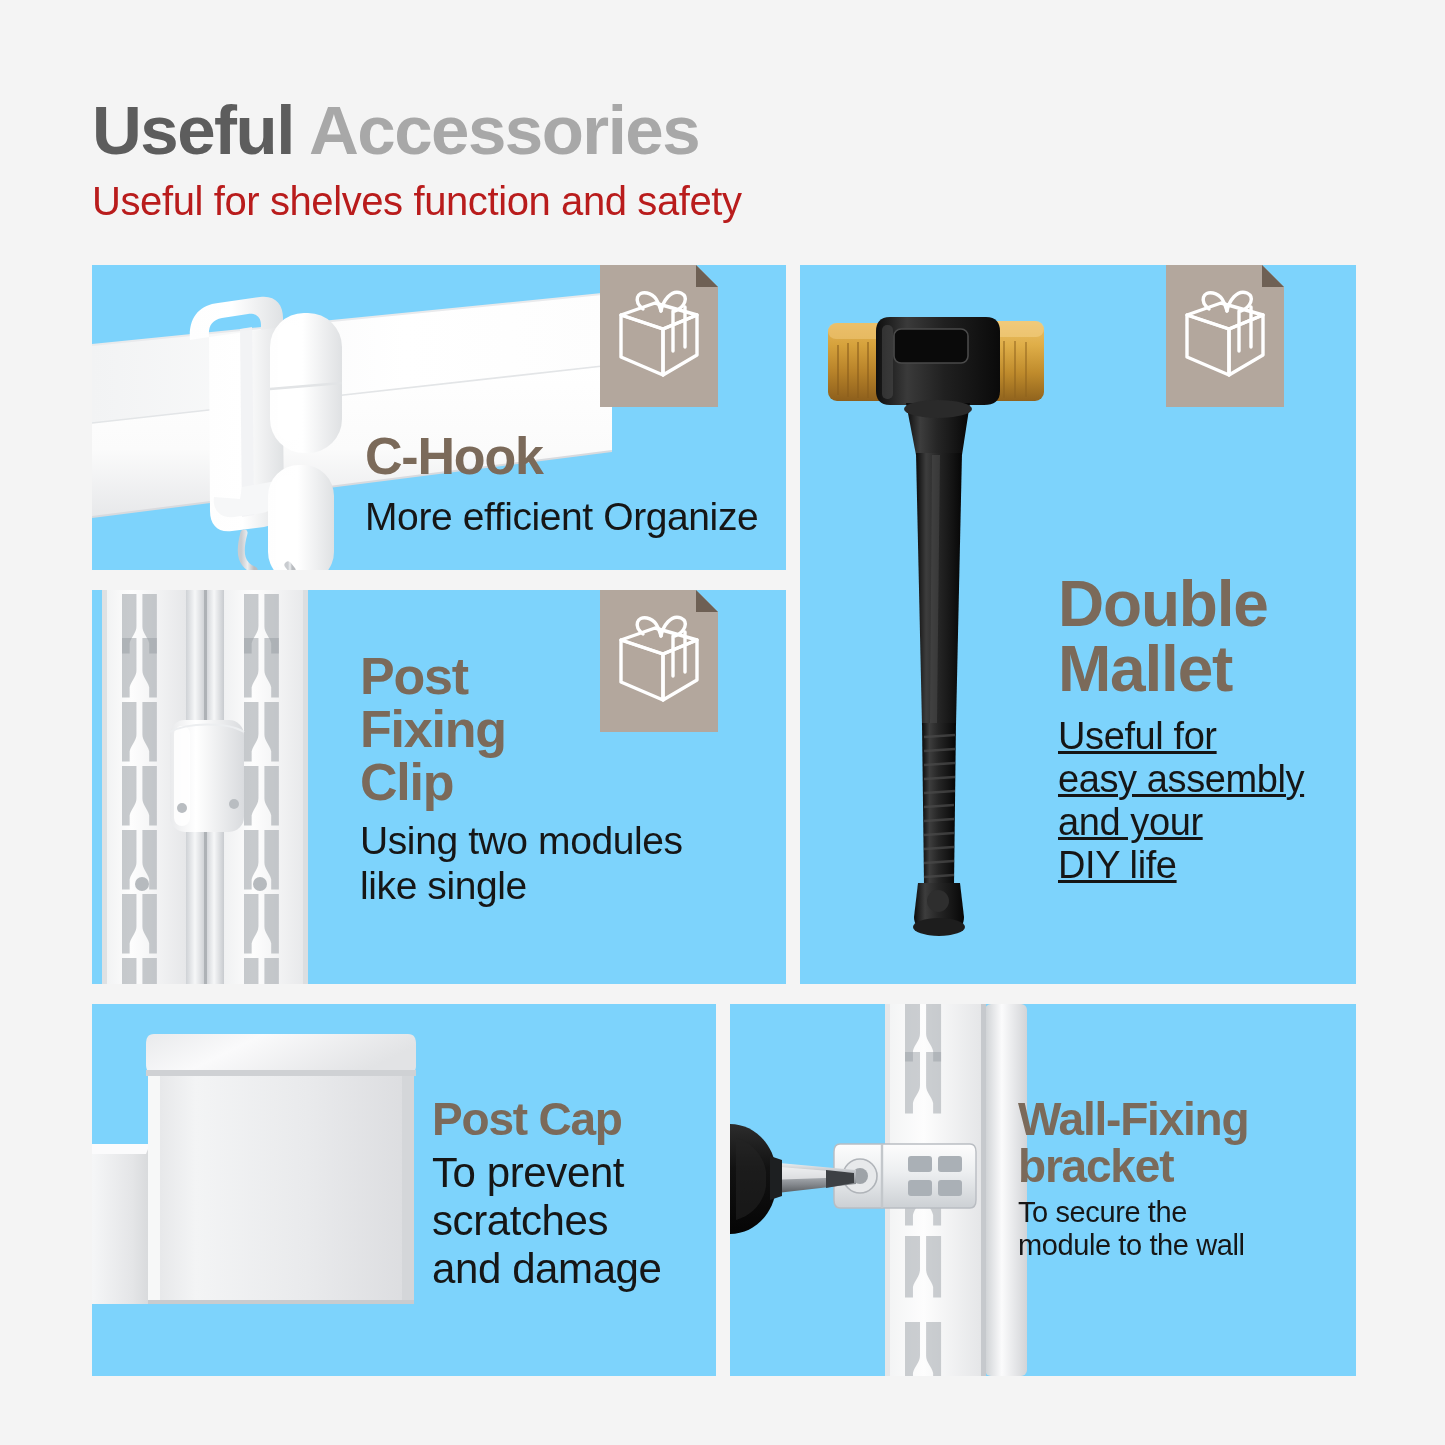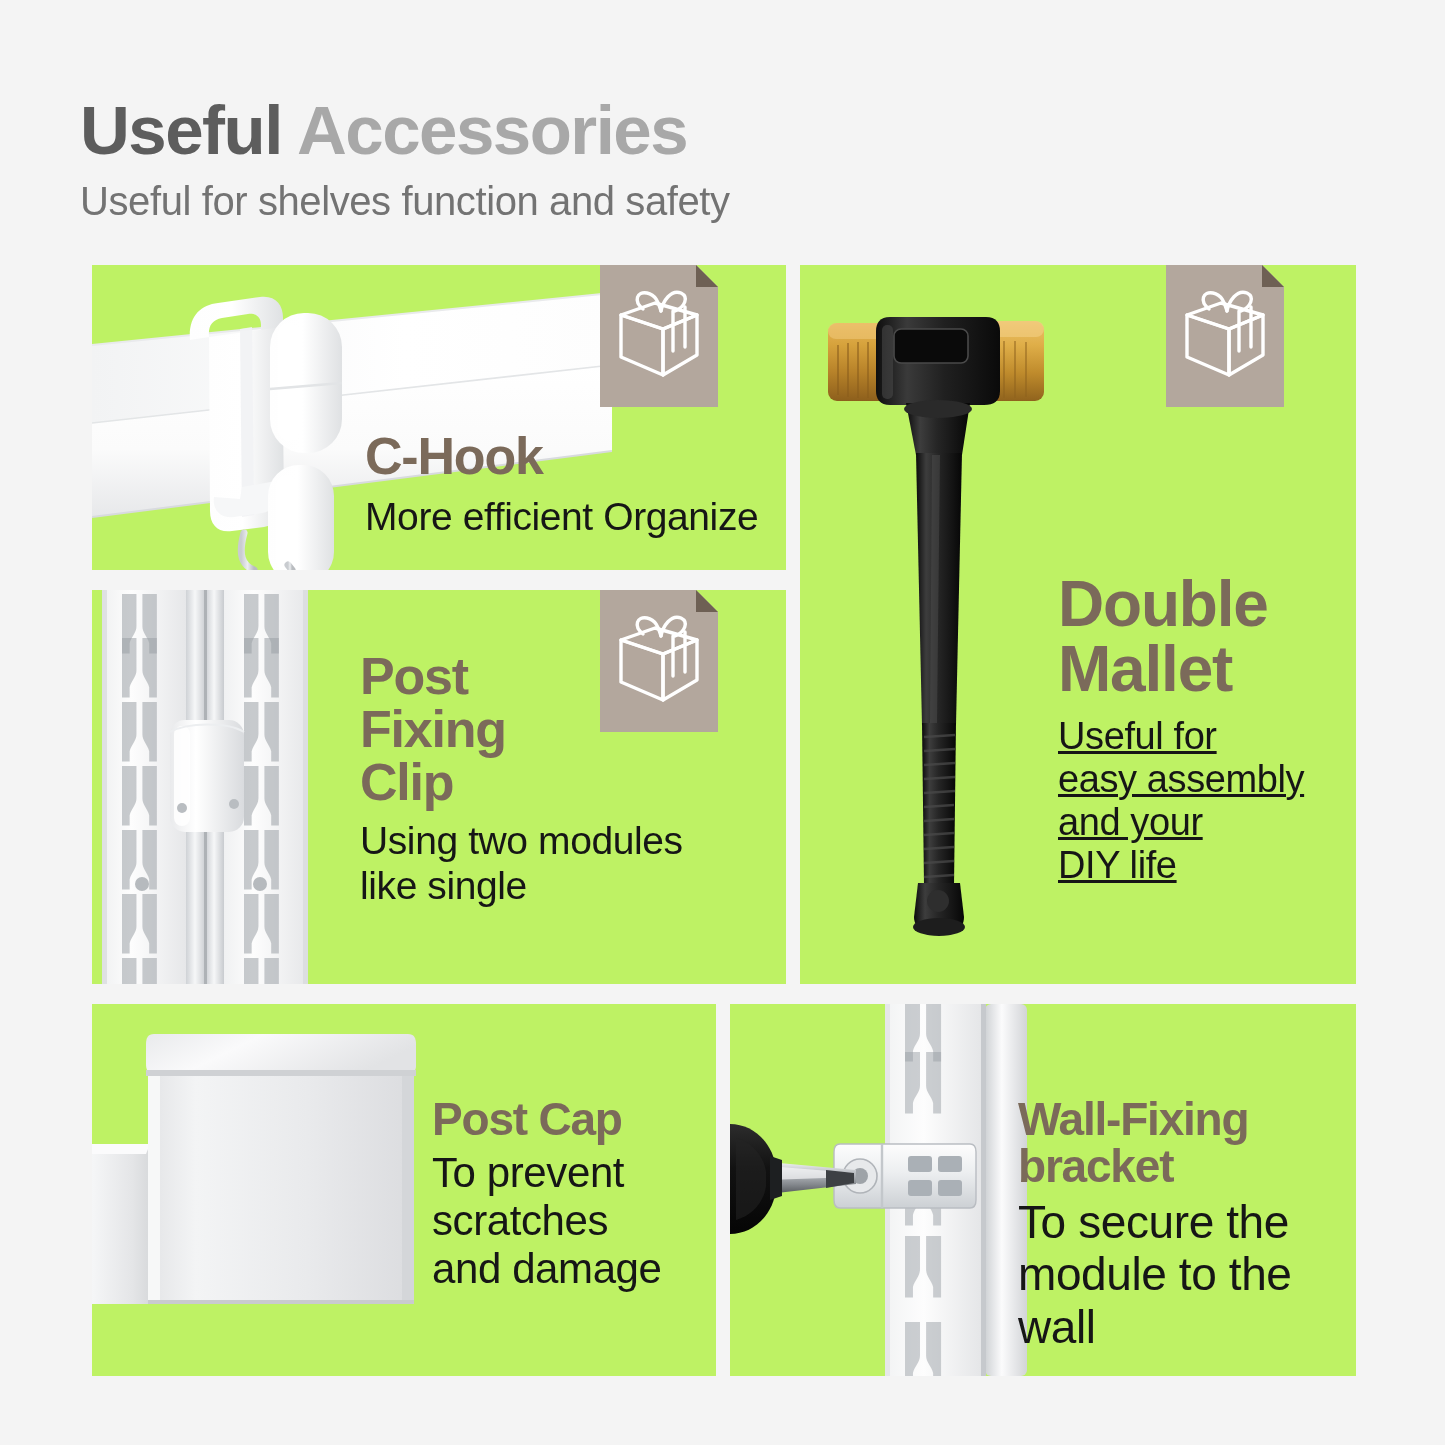--- a/index.html
+++ b/index.html
@@ -5,35 +5,35 @@
   * { margin:0; padding:0; box-sizing:border-box; }
   html,body { width:1445px; height:1445px; }
   body {
     background:#f4f4f4;
     font-family:"Liberation Sans", sans-serif;
     overflow:hidden;
     position:relative;
   }
 
   
-  #header { position:absolute; left:80px; top:96px; width:1270px; }
+  #header { position:absolute; left:92px; top:96px; width:1270px; }
   #title {
     font-size:69px; font-weight:700; letter-spacing:-1.5px;
     line-height:1.0; white-space:nowrap;
   }
   #title .t-strong { color:#5d5d5d; }
   #title .t-light  { color:#a8a8a8; }
   #subtitle {
     margin-top:14px; font-size:40px; font-weight:400;
-    color:#737373; letter-spacing:-0.4px; white-space:nowrap;
+    color:#b91c1c; letter-spacing:-0.4px; white-space:nowrap;
   }
 
   
   .panel {
-    position:absolute; background:#bef264; overflow:hidden;
+    position:absolute; background:#7dd3fc; overflow:hidden;
   }
   #panel-chook     { left:92px;  top:265px;  width:694px; height:305px; }
   #panel-mallet    { left:800px; top:265px;  width:556px; height:719px; }
   #panel-clip      { left:92px;  top:590px;  width:694px; height:394px; }
   #panel-postcap   { left:92px;  top:1004px; width:624px; height:372px; }
   #panel-bracket   { left:730px; top:1004px; width:626px; height:372px; }
 
   
   .gift-badge { position:absolute; width:118px; height:142px; }
   .gift-badge .bg {
@@ -70,21 +70,21 @@
   #txt-mallet  { left:1058px; top:572px; }
   #txt-mallet  .h-title { font-size:64px; }
   #txt-mallet  .h-desc  { font-size:38px; margin-top:12px;text-decoration:underline; }
 
   #txt-postcap { left:432px; top:1096px; }
   #txt-postcap .h-title { font-size:46px; }
   #txt-postcap .h-desc  { font-size:42px; margin-top:6px; }
 
   #txt-bracket { left:1026px; top:1096px; }
   #txt-bracket .h-title { font-size:46px; }
-  #txt-bracket .h-desc  { font-size:46px; margin-top:6px; }
+  #txt-bracket .h-desc  { font-size:29px; margin-top:6px; }
 
   
 
   
   #photo-chook { position:absolute; left:0; top:0; width:520px; height:305px; }
 
   
   #photo-clip { position:absolute; left:0px; top:0; width:230px; height:394px; }
 
   

